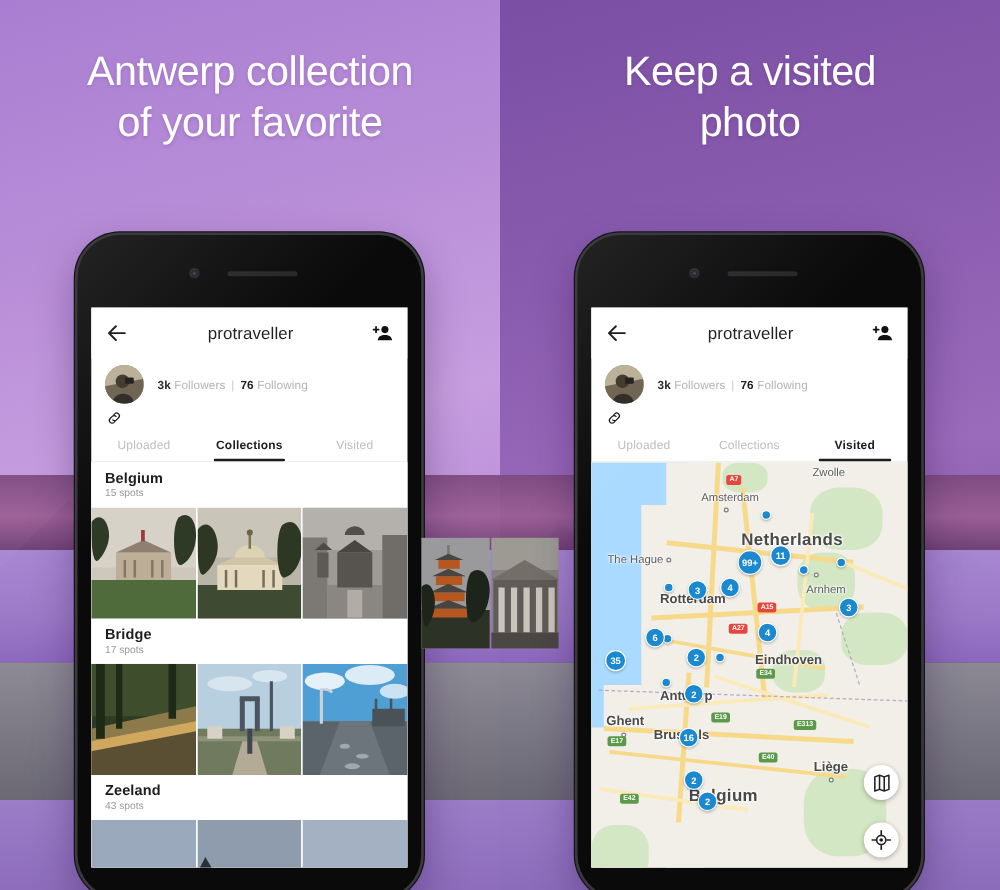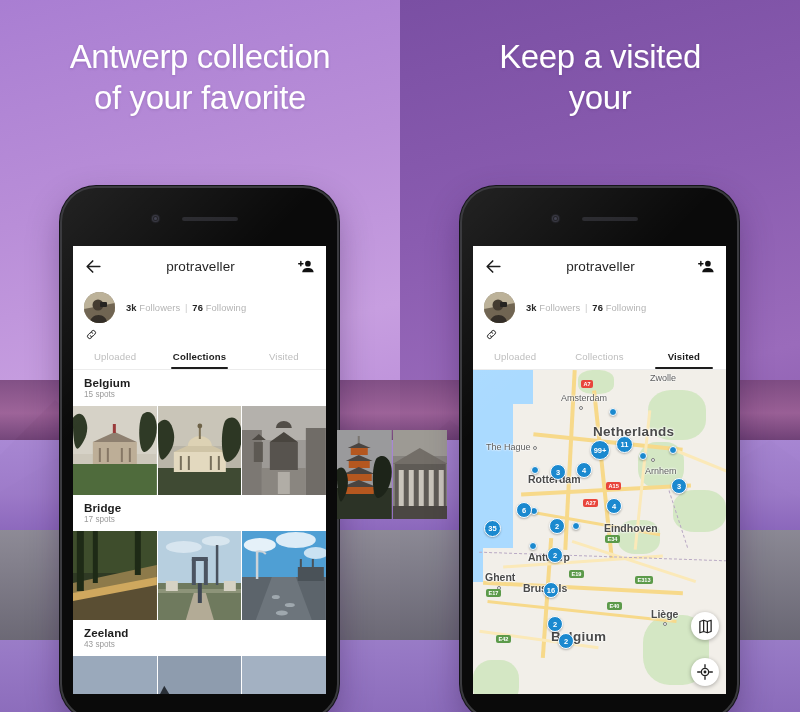--- a/index.html
+++ b/index.html
@@ -178,21 +178,21 @@
   <div class="band b4"></div>
 </div>
 
 <div class="headline" id="headline-left">
   <div><span>Antwerp </span><b>collection</b></div>
   <div><span>of your </span><b>favorite</b></div>
 </div>
 
 <div class="headline" id="headline-right">
   <div><span>Keep a visited</span></div>
-  <div><b>your</b></div>
+  <div><b>photo</b></div>
 </div>
 
 <div class="phone" id="phone-left">
   <div class="cam"></div>
   <div class="speaker"></div>
 
   <div class="screen">
 
     <div class="app-bar">
       <svg class="icon-back" viewBox="0 0 24 24">

